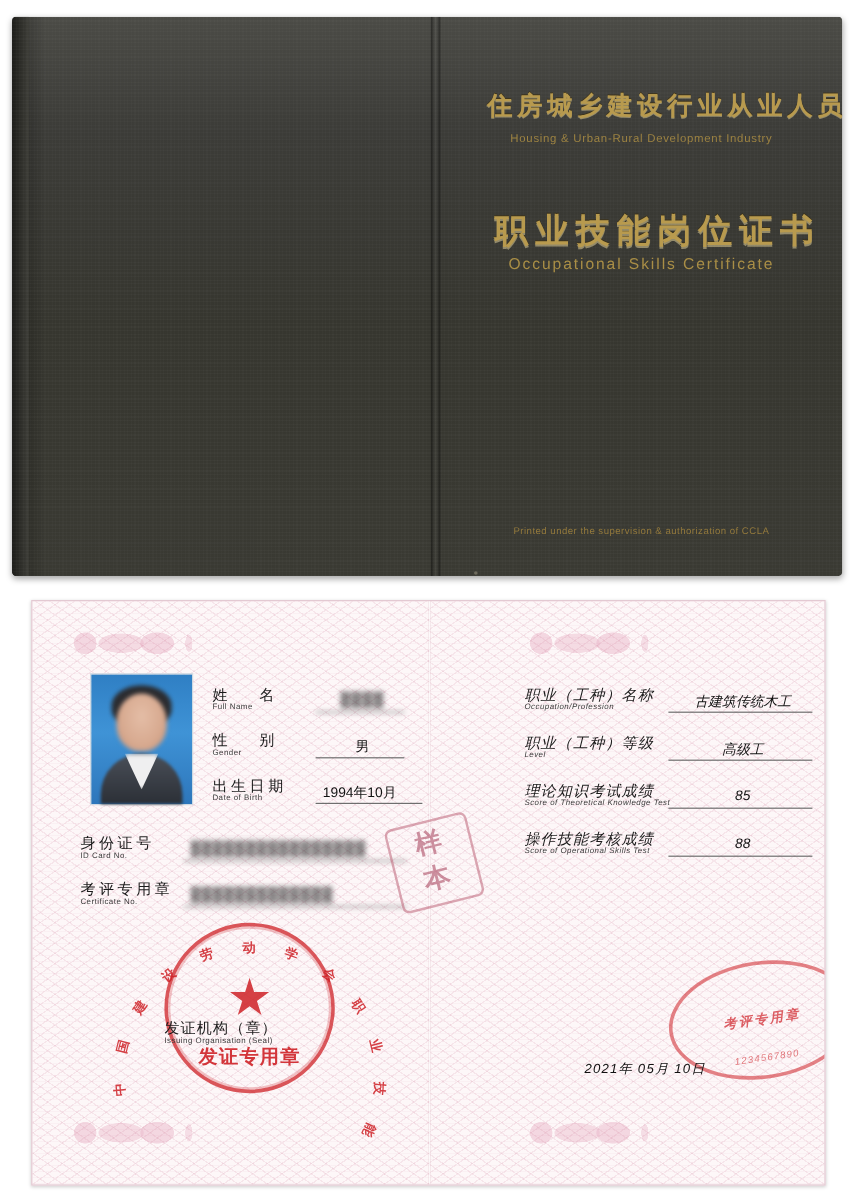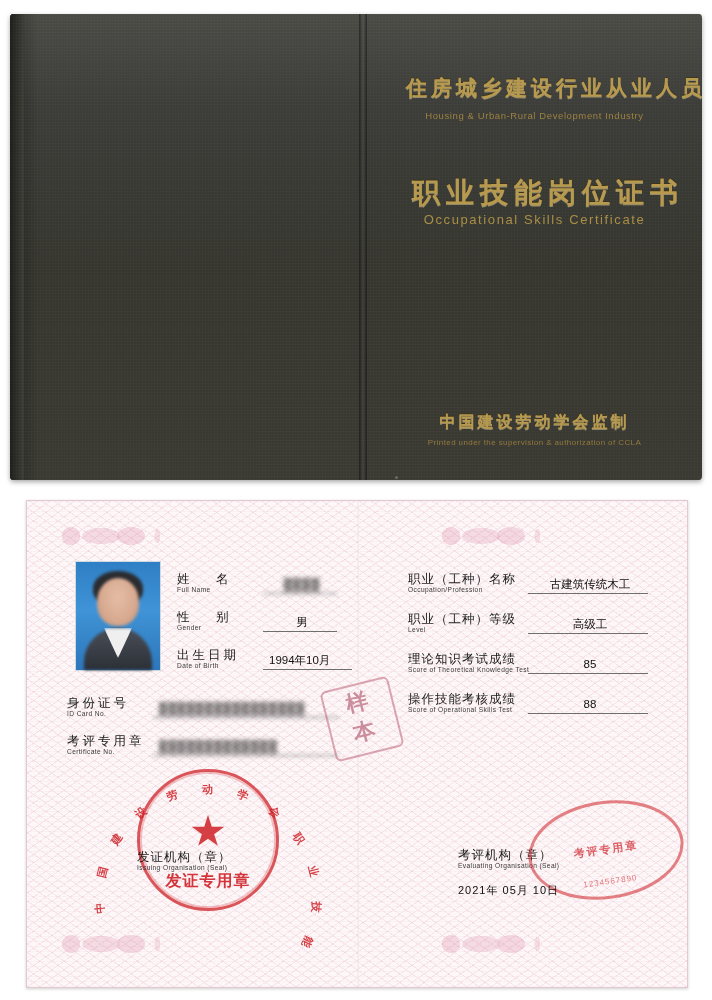--- a/index.html
+++ b/index.html
@@ -72,21 +72,21 @@
       radial-gradient(closest-side at 70% 50%, rgba(214,120,155,.45) 0 38%, rgba(0,0,0,0) 40%),
       radial-gradient(closest-side at 92% 50%, rgba(214,120,155,.35) 0 30%, rgba(0,0,0,0) 32%);
   }
   .orn.tl{left:20px;top:12px;}
   .orn.tr{left:400px;top:12px;}
   .orn.bl{left:20px;top:420px;}
   .orn.br{left:400px;top:420px;}
 
   .page{position:absolute;top:0;height:100%;}
   .page.left{left:0;width:332px;padding-left:29px;}
-  .page.right{left:319px;width:328px;}
+  .page.right{left:348px;width:328px;font-style:italic;}
 
   
   .photo{
     position:absolute;left:48px;top:60px;width:84px;height:108px;
     background:linear-gradient(180deg,#2f7fc4 0%,#3f93d6 45%,#2d76bb 100%);
     border:1px solid #cfd9e2;
   }
   .photo .head{
     position:absolute;left:21px;top:16px;width:42px;height:48px;border-radius:50% 50% 45% 45%;
     background:radial-gradient(ellipse at 50% 40%, #e4bda6 0%, #d7a98f 60%, #b98a70 100%);
@@ -168,21 +168,20 @@
 
 <div class="cover">
   <div class="tex"></div>
 
   <div class="gold c-line1">住房城乡建设行业从业人员</div>
   <div class="c-line1-en" style="text-align:center;">Housing &amp; Urban-Rural Development Industry</div>
 
   <div class="gold c-title">职业技能岗位证书</div>
   <div class="c-title-en" style="text-align:center;">Occupational Skills Certificate</div>
 
-  <div class="gold c-foot">中国建设劳动学会监制</div>
   <div class="c-foot-en" style="text-align:center;">Printed under the supervision &amp; authorization of CCLA</div>
 
   <div class="c-dot"></div>
 </div>
 
 <div class="inner">
   <div class="guilloche"></div>
   <div class="fold"></div>
 
   <div class="orn tl"></div>
@@ -298,24 +297,20 @@
     </div>
 
     <div class="frow" style="left:62px;top:192px;width:240px;">
       <div class="lbl w120">
         <div class="cn" style="letter-spacing:1px;">操作技能考核成绩</div>
         <div class="en">Score of Operational Skills Test</div>
       </div>
       <div class="val c">88</div>
     </div>
 
-    <div class="lbl w120" style="position:absolute;left:112px;top:348px;width:160px;">
-      <div class="cn" style="letter-spacing:1px;">考评机构（章）</div>
-      <div class="en">Evaluating Organisation (Seal)</div>
-    </div>
 
     <div class="oval-seal" style="left:182px;top:300px;">
       <div class="ot">考评专用章</div>
       <div class="ob">1234567890</div>
     </div>
 
     <div class="datewrap" style="left:112px;top:382px;">
       <span>2021</span><span>年</span>
       <span>05</span><span>月</span>
       <span>10</span><span>日</span>

